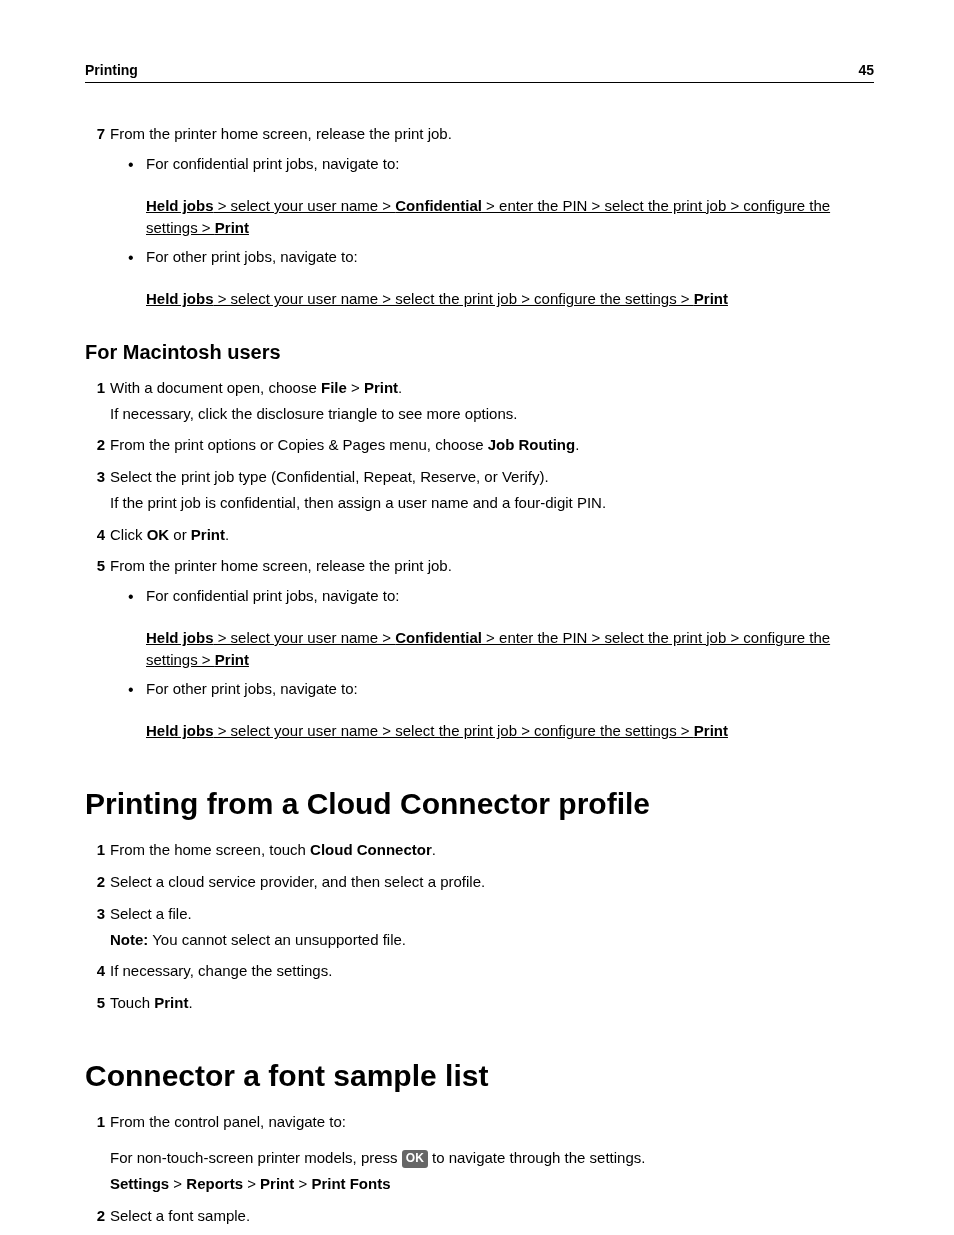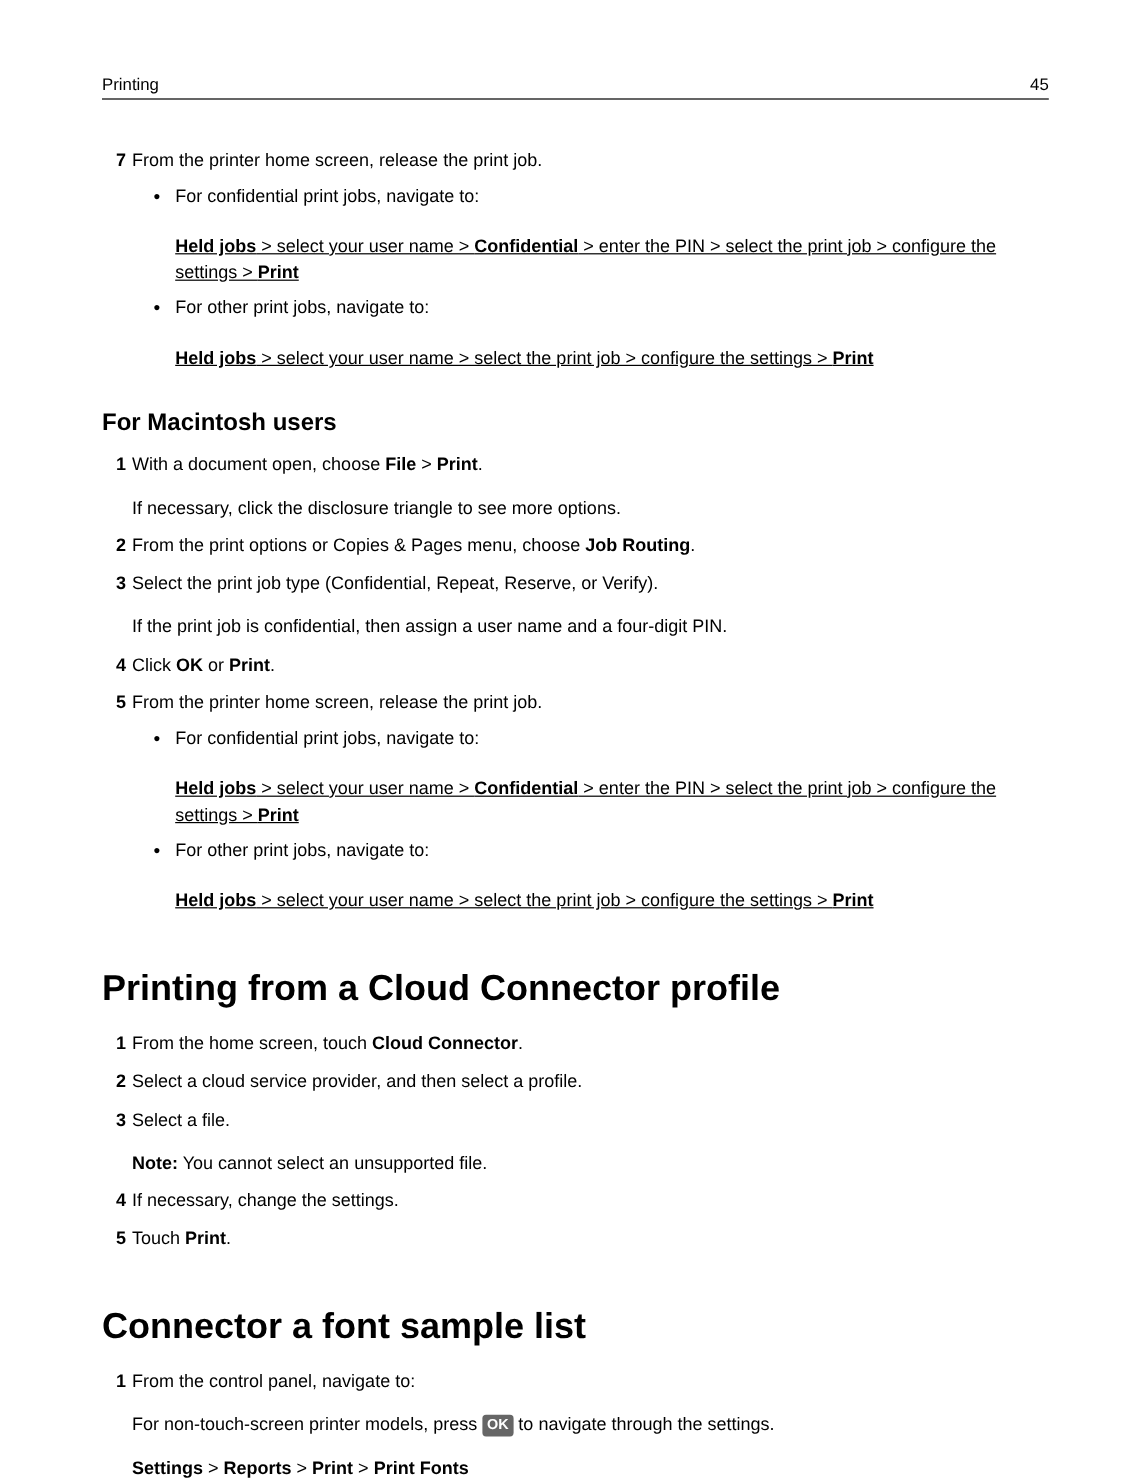--- a/index.html
+++ b/index.html
@@ -12,20 +12,21 @@
     width: 954px;
     box-sizing: border-box;
   }
   .header-line {
     display: flex;
     justify-content: space-between;
     border-bottom: 1px solid #000;
     padding-bottom: 2px;
     margin-bottom: 40px;
     font-size: 14px;
+    font-weight: bold;
   }
   h2 {
     font-size: 30px;
     font-weight: bold;
     margin: 40px 0 14px 0;
   }
   h3.sub {
     font-size: 20px;
     font-weight: bold;
     margin: 28px 0 10px 0;
@@ -78,21 +79,21 @@
     display: inline-block;
     background: #666;
     color: #fff;
     font-size: 12px;
     font-weight: bold;
     padding: 2px 4px;
     border-radius: 3px;
     vertical-align: middle;
     line-height: 1.1;
   }
-  .para { margin-top: 14px; }
+  .para { margin-top: 4px; }
 </style>
 </head>
 <body>
 
 <div class="header-line">
   <span>Printing</span>
   <span>45</span>
 </div>
 
 <ol class="numbered">

